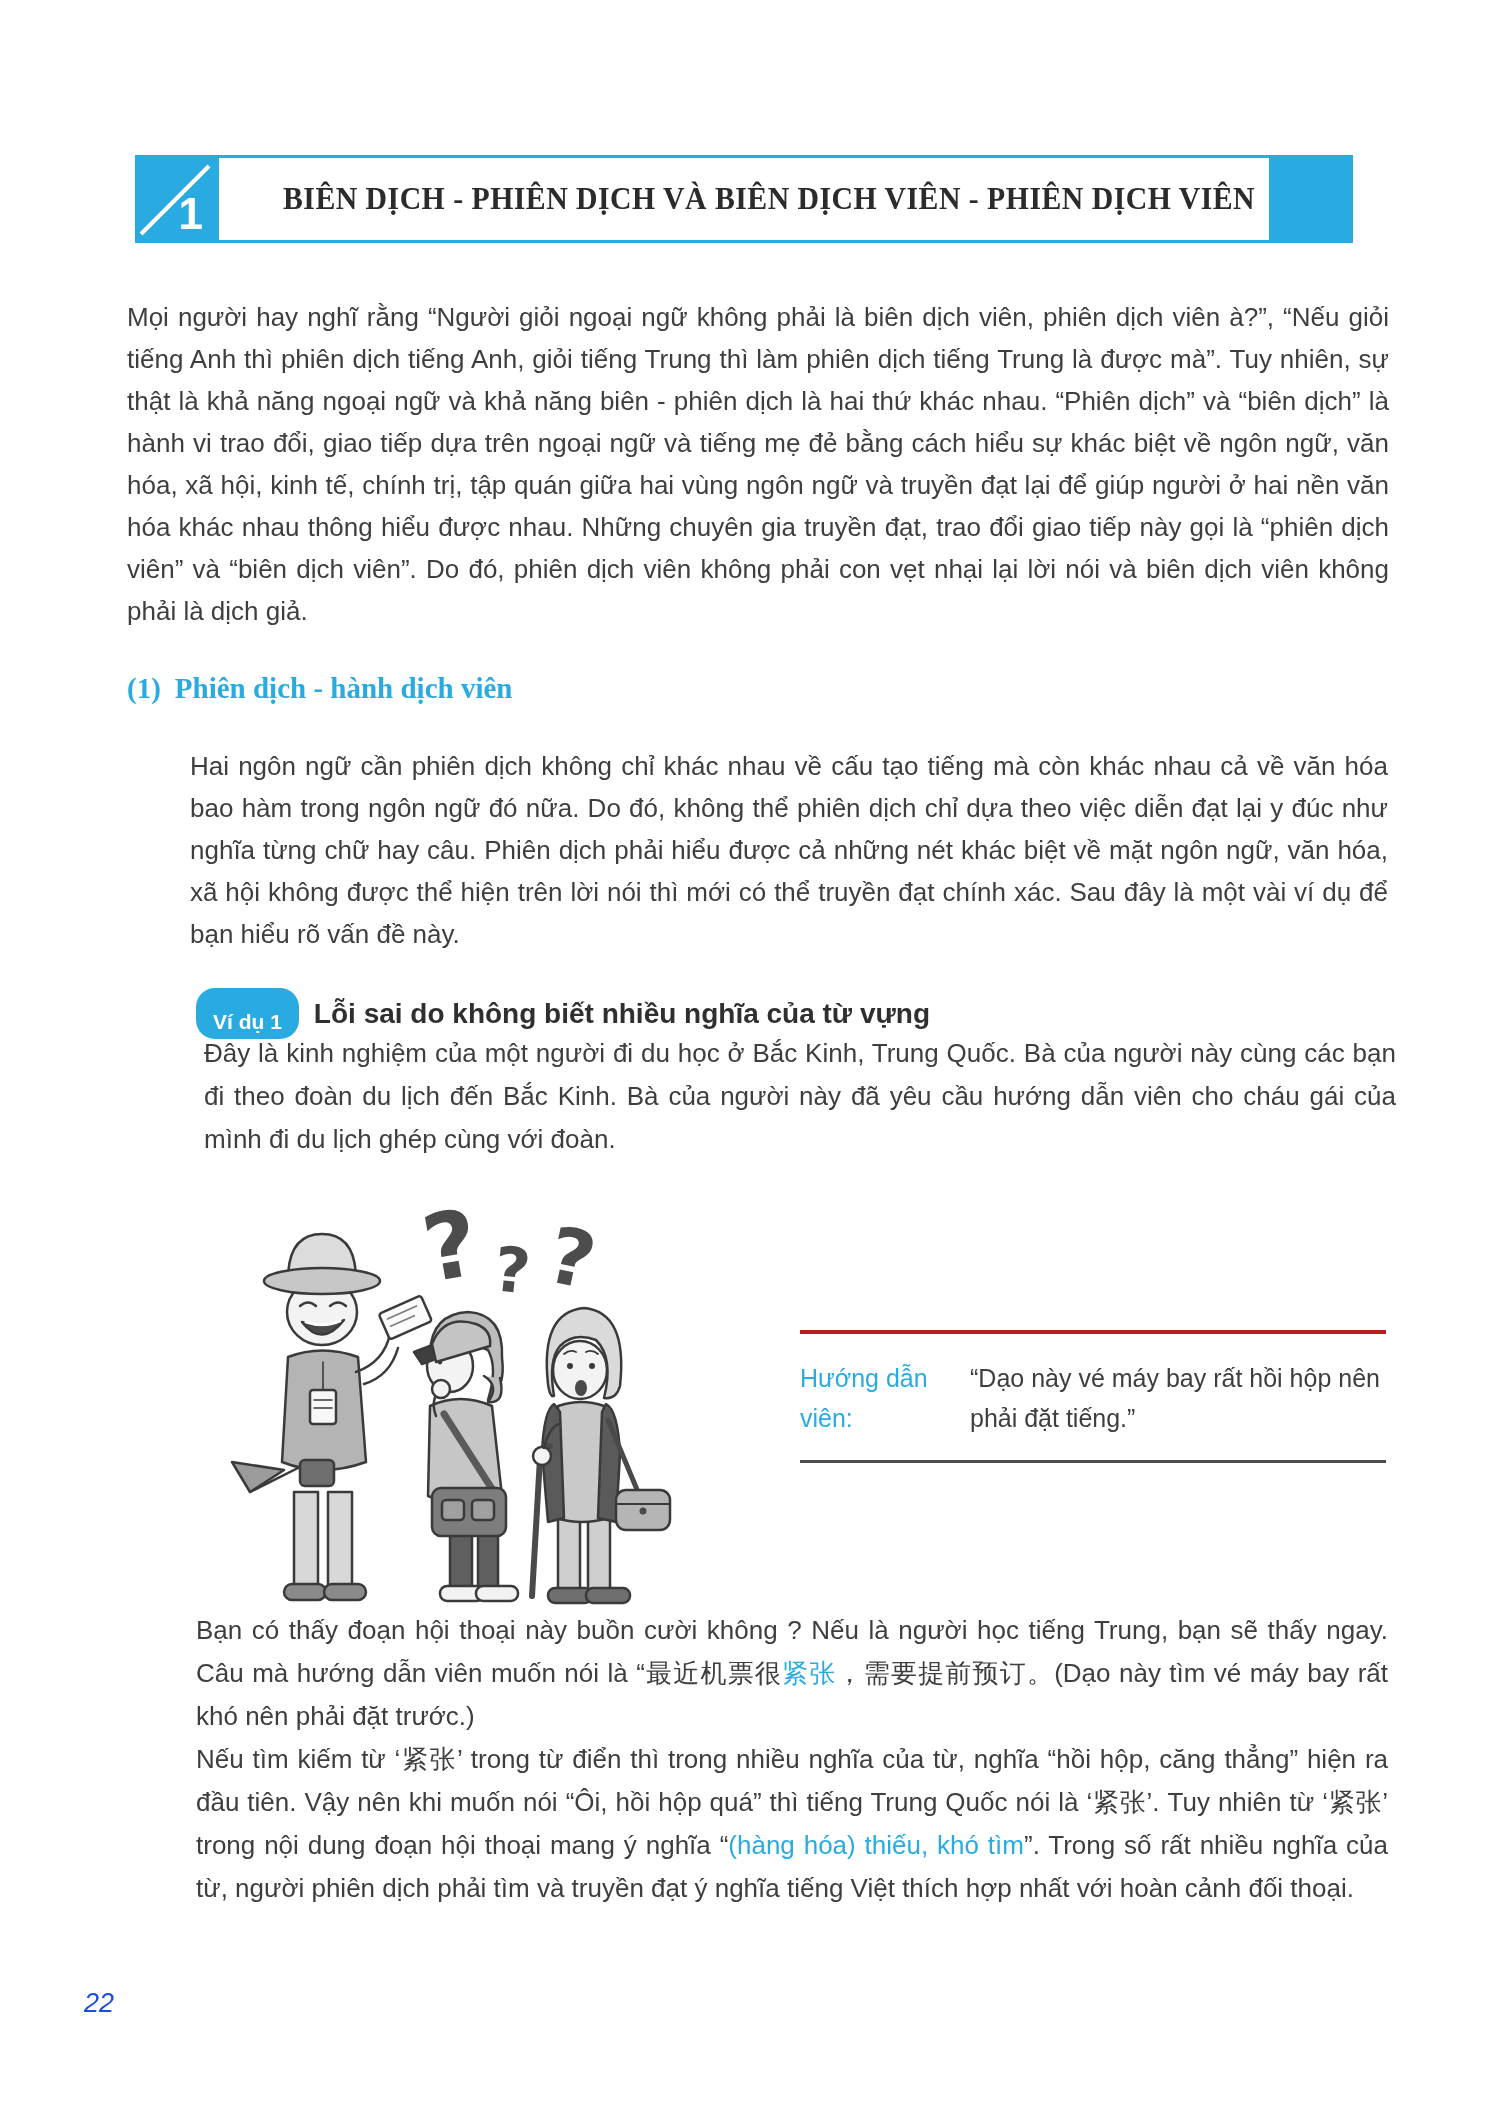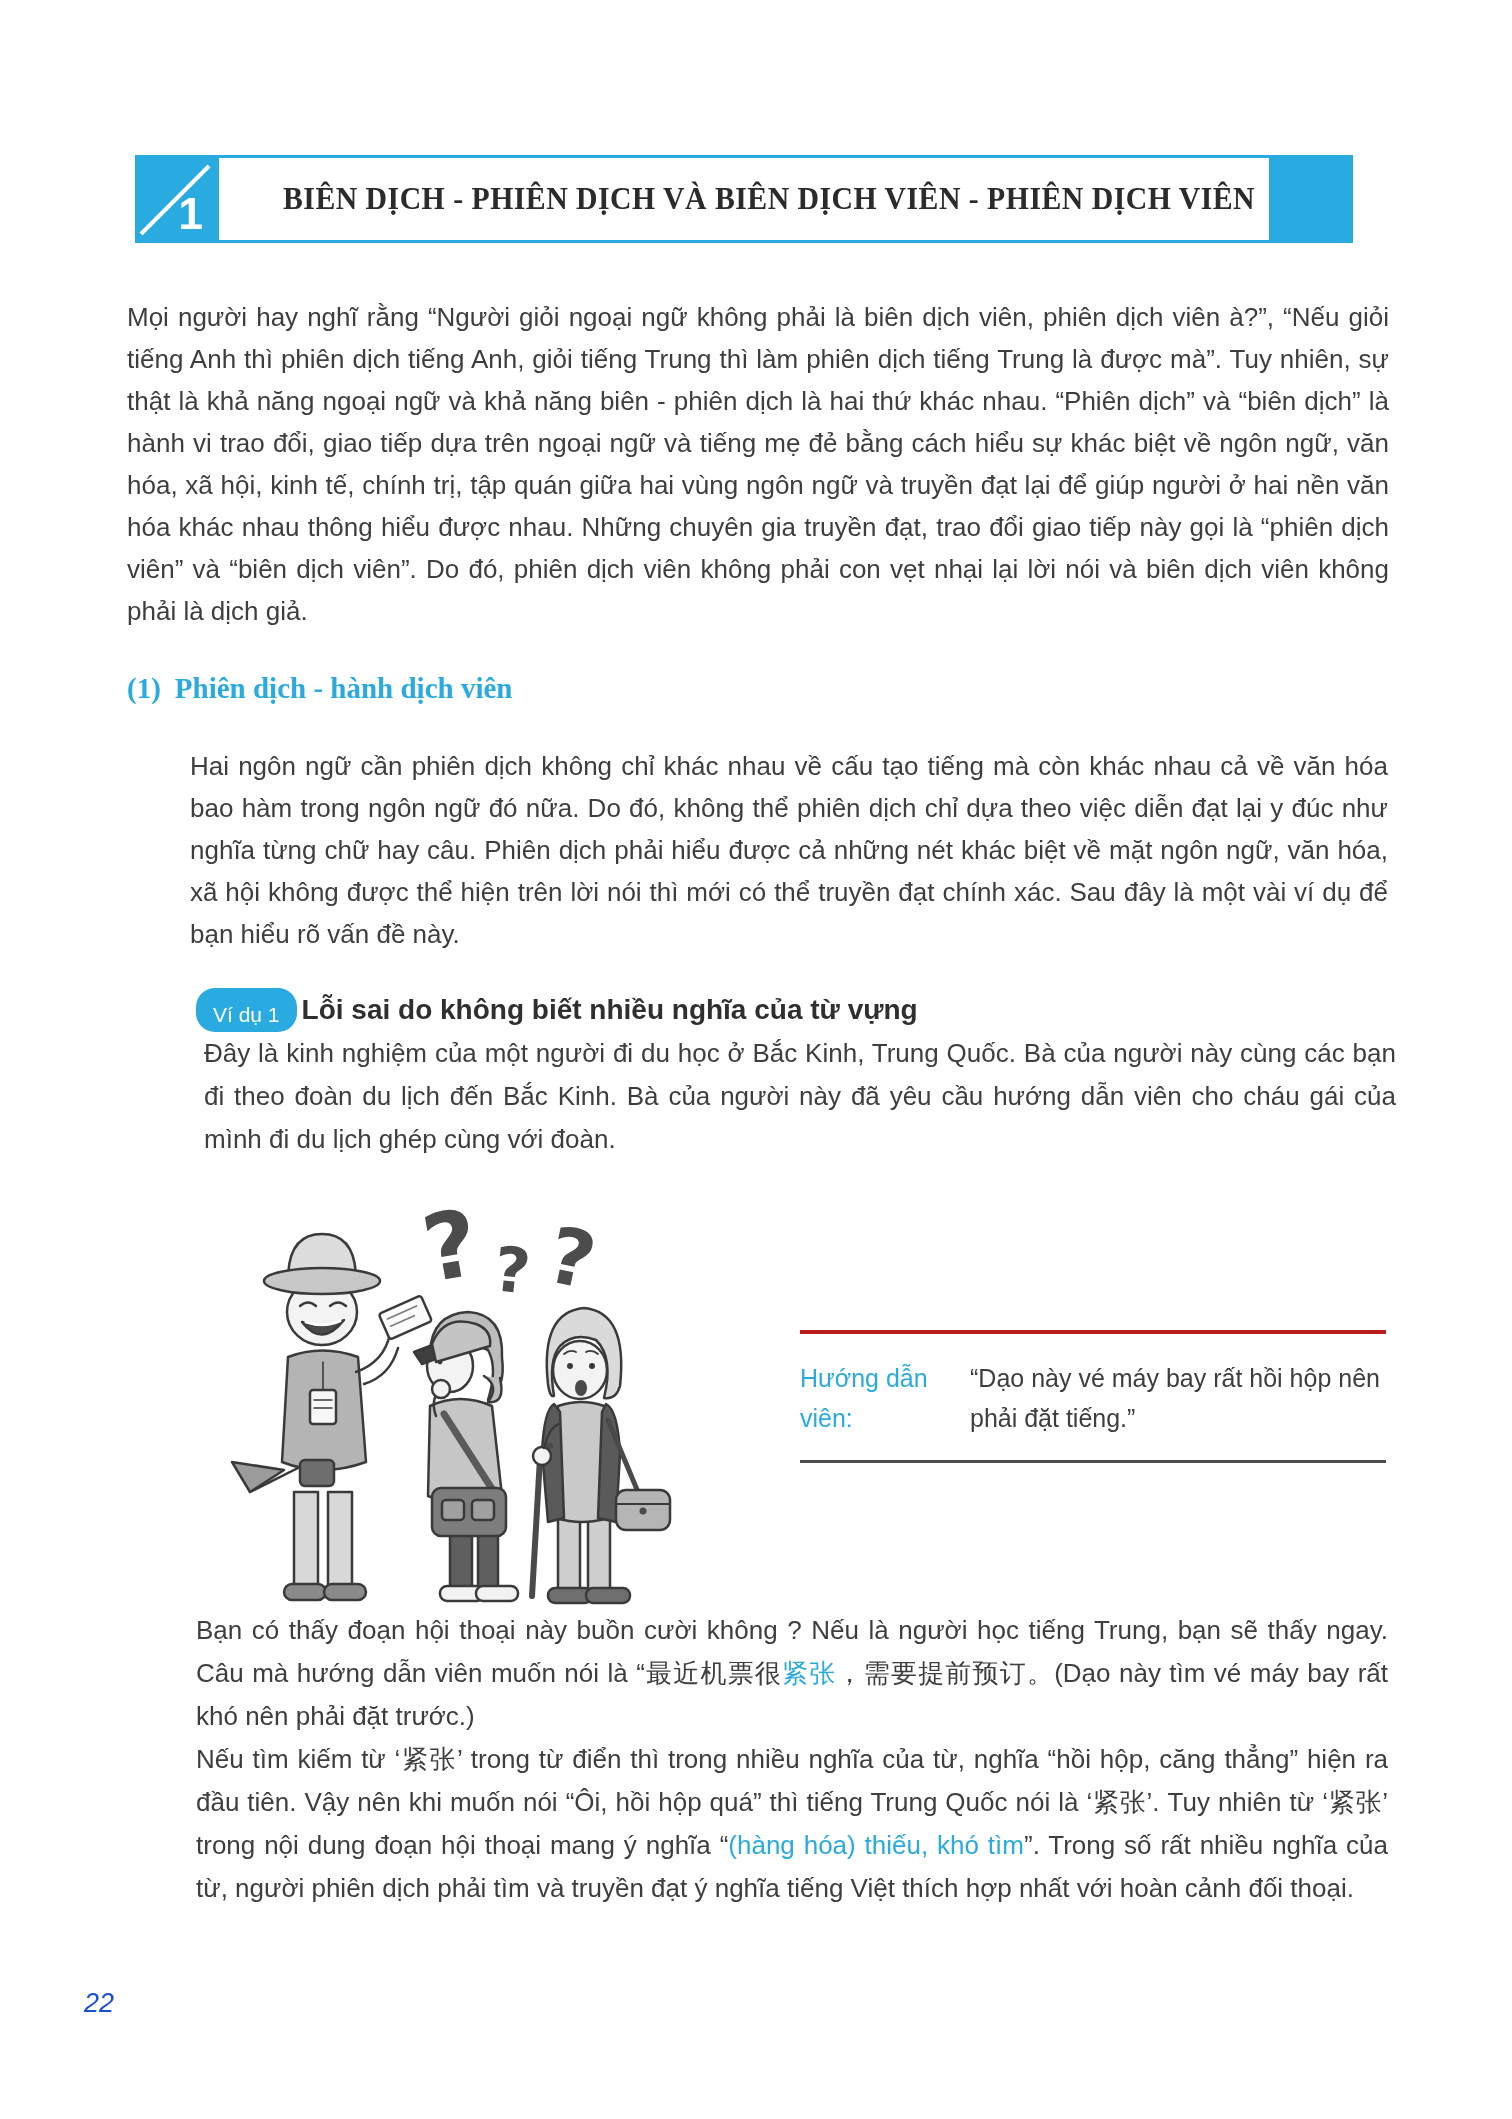--- a/index.html
+++ b/index.html
@@ -49,25 +49,25 @@
     color:#29abe2;
   }
   .sec-heading .sec-num{margin-right:14px;}
   .sec-para{position:absolute;left:190px;top:745px;width:1198px;}
 
   
   .example-head{
     position:absolute;left:196px;top:988px;display:flex;align-items:center;
   }
   .badge{
-    background:#29abe2;color:#fff;font-weight:normal;font-size:21px;
-    padding:16px 17px 7px;border-radius:19px;line-height:1;white-space:nowrap;
+    background:#29abe2;color:#fff;font-weight:bold;font-size:21px;
+    padding:23px 17px 7px;border-radius:19px;line-height:1;white-space:nowrap;
   }
   .example-title{
-    margin-left:5px;font-weight:bold;font-size:28px;color:#2f2f2f;white-space:nowrap;
+    margin-left:15px;font-weight:bold;font-size:28px;color:#2f2f2f;white-space:nowrap;
   }
   .ex-para{position:absolute;left:204px;top:1032px;width:1192px;line-height:43px;}
 
   
   .illustration{position:absolute;left:192px;top:1162px;width:490px;height:460px;}
 
   
   .dialogue{
     position:absolute;left:800px;top:1330px;width:586px;
     border-top:4px solid #b91c1c;border-bottom:3px solid #4d4d4d;

